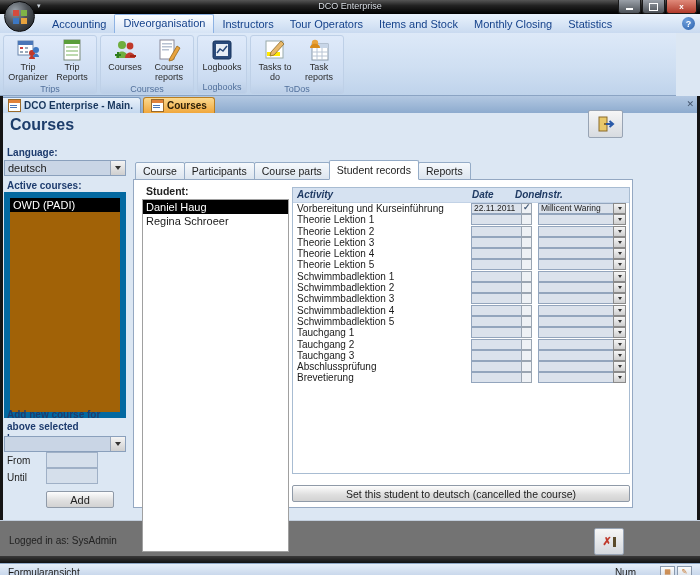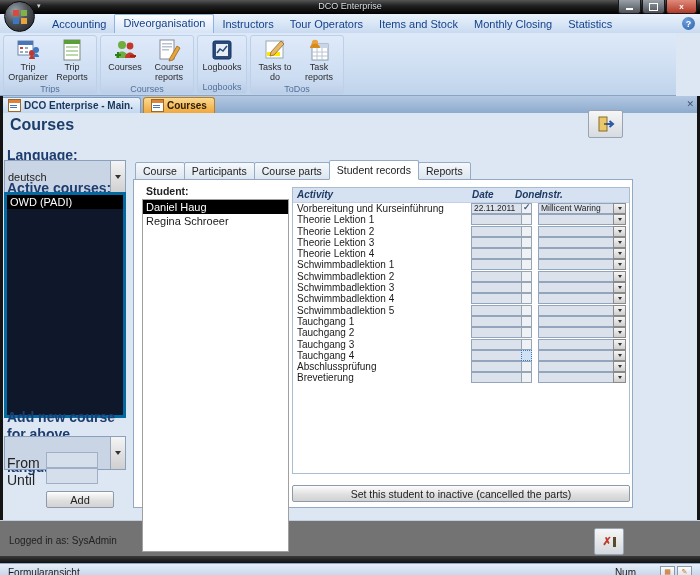--- a/index.html
+++ b/index.html
@@ -85,29 +85,29 @@
     color:#1d3d6b;}
   .page-exit-btn{position:absolute;left:588px;top:110px;width:33px;height:26px;
     background:linear-gradient(#f6f6f6,#d7dbe0);border:1px solid #98a4b4;border-radius:2px;
     display:flex;align-items:center;justify-content:center;cursor:default;}
 
   
   .edge-l{position:absolute;left:0;top:96px;width:3px;height:479px;background:#141414;}
   .edge-r{position:absolute;right:0;top:96px;width:3px;height:479px;background:#141414;}
 
   
-  .sb-label{position:absolute;font-weight:bold;color:#1e3c6e;font-size:14px;}
-  .combo{position:absolute;height:34px;background:#c9d5e5;border:1px solid #8aa0bc;
+  .sb-label{position:absolute;font-weight:bold;color:#1e3c6e;font-size:10px;}
+  .combo{position:absolute;height:16px;background:#c9d5e5;border:1px solid #8aa0bc;
     box-sizing:border-box;display:flex;align-items:center;}
   .combo .val{flex:1;padding-left:3px;font-size:11px;color:#222;}
   .ddbtn{width:14px;height:100%;background:linear-gradient(#f4f4f4,#cfcfcf);
     border-left:1px solid #98a6ba;display:flex;align-items:center;justify-content:center;}
   .tri{width:0;height:0;border-left:3px solid transparent;border-right:3px solid transparent;
     border-top:4px solid #333;}
-  .listbox{position:absolute;background:#0f172a;border:3px solid #0369a1;box-sizing:border-box;}
+  .listbox{position:absolute;background:#a16207;border:6px solid #0369a1;box-sizing:border-box;}
   .lb-row{height:14px;line-height:14px;padding:0 3px;font-size:11px;white-space:nowrap;
     overflow:hidden;cursor:default;}
   .lb-row.sel{background:#000;color:#fff;}
   .field{position:absolute;background:#d5dfeb;border:1px solid #9fb0c6;box-sizing:border-box;}
   .btn{background:linear-gradient(#fdfdfd,#dedede 60%,#d2d2d2);border:1px solid #8f9aa8;
     border-radius:2px;display:flex;align-items:center;justify-content:center;
     font-size:11px;color:#222;cursor:default;box-sizing:border-box;}
 
   
   .ctabs{position:absolute;left:135px;top:162px;height:18px;display:flex;align-items:flex-end;}
@@ -423,20 +423,29 @@
       <div class="arow">
           <span class="aname">Theorie Lektion 4</span>
           <span class="adate"></span>
           <span class="achk"></span>
           <span class="ainstr"></span>
           <span class="addb">
             <span class="tri"></span>
           </span>
         </div>
       <div class="arow">
+          <span class="aname">Theorie Lektion 5</span>
+          <span class="adate"></span>
+          <span class="achk"></span>
+          <span class="ainstr"></span>
+          <span class="addb">
+            <span class="tri"></span>
+          </span>
+        </div>
+      <div class="arow">
           <span class="aname">Schwimmbadlektion 1</span>
           <span class="adate"></span>
           <span class="achk"></span>
           <span class="ainstr"></span>
           <span class="addb">
             <span class="tri"></span>
           </span>
         </div>
       <div class="arow">
           <span class="aname">Schwimmbadlektion 2</span>
@@ -495,49 +504,40 @@
       <div class="arow">
           <span class="aname">Tauchgang 3</span>
           <span class="adate"></span>
           <span class="achk"></span>
           <span class="ainstr"></span>
           <span class="addb">
             <span class="tri"></span>
           </span>
         </div>
       <div class="arow">
-          <span class="aname">Tauchgang 4</span>
-          <span class="adate"></span>
-          <span class="achk focused"></span>
-          <span class="ainstr"></span>
-          <span class="addb">
-            <span class="tri"></span>
-          </span>
-        </div>
-      <div class="arow">
           <span class="aname">Abschlussprüfung</span>
           <span class="adate"></span>
           <span class="achk"></span>
           <span class="ainstr"></span>
           <span class="addb">
             <span class="tri"></span>
           </span>
         </div>
       <div class="arow">
           <span class="aname">Brevetierung</span>
           <span class="adate"></span>
           <span class="achk"></span>
           <span class="ainstr"></span>
           <span class="addb">
             <span class="tri"></span>
           </span>
         </div>
     </div>
 
-    <div class="btn inactive-btn">Set this student to inactive (cancelled the parts)</div>
+    <div class="btn inactive-btn">Set this student to deutsch (cancelled the course)</div>
   </div>
 
   <div class="status-strip">
     <div class="loggedin">Logged in as: SysAdmin</div>
     <div class="exit-btn">
       <span class="exit-x">✗</span>
       <span class="exit-bar"></span>
     </div>
   </div>
 

